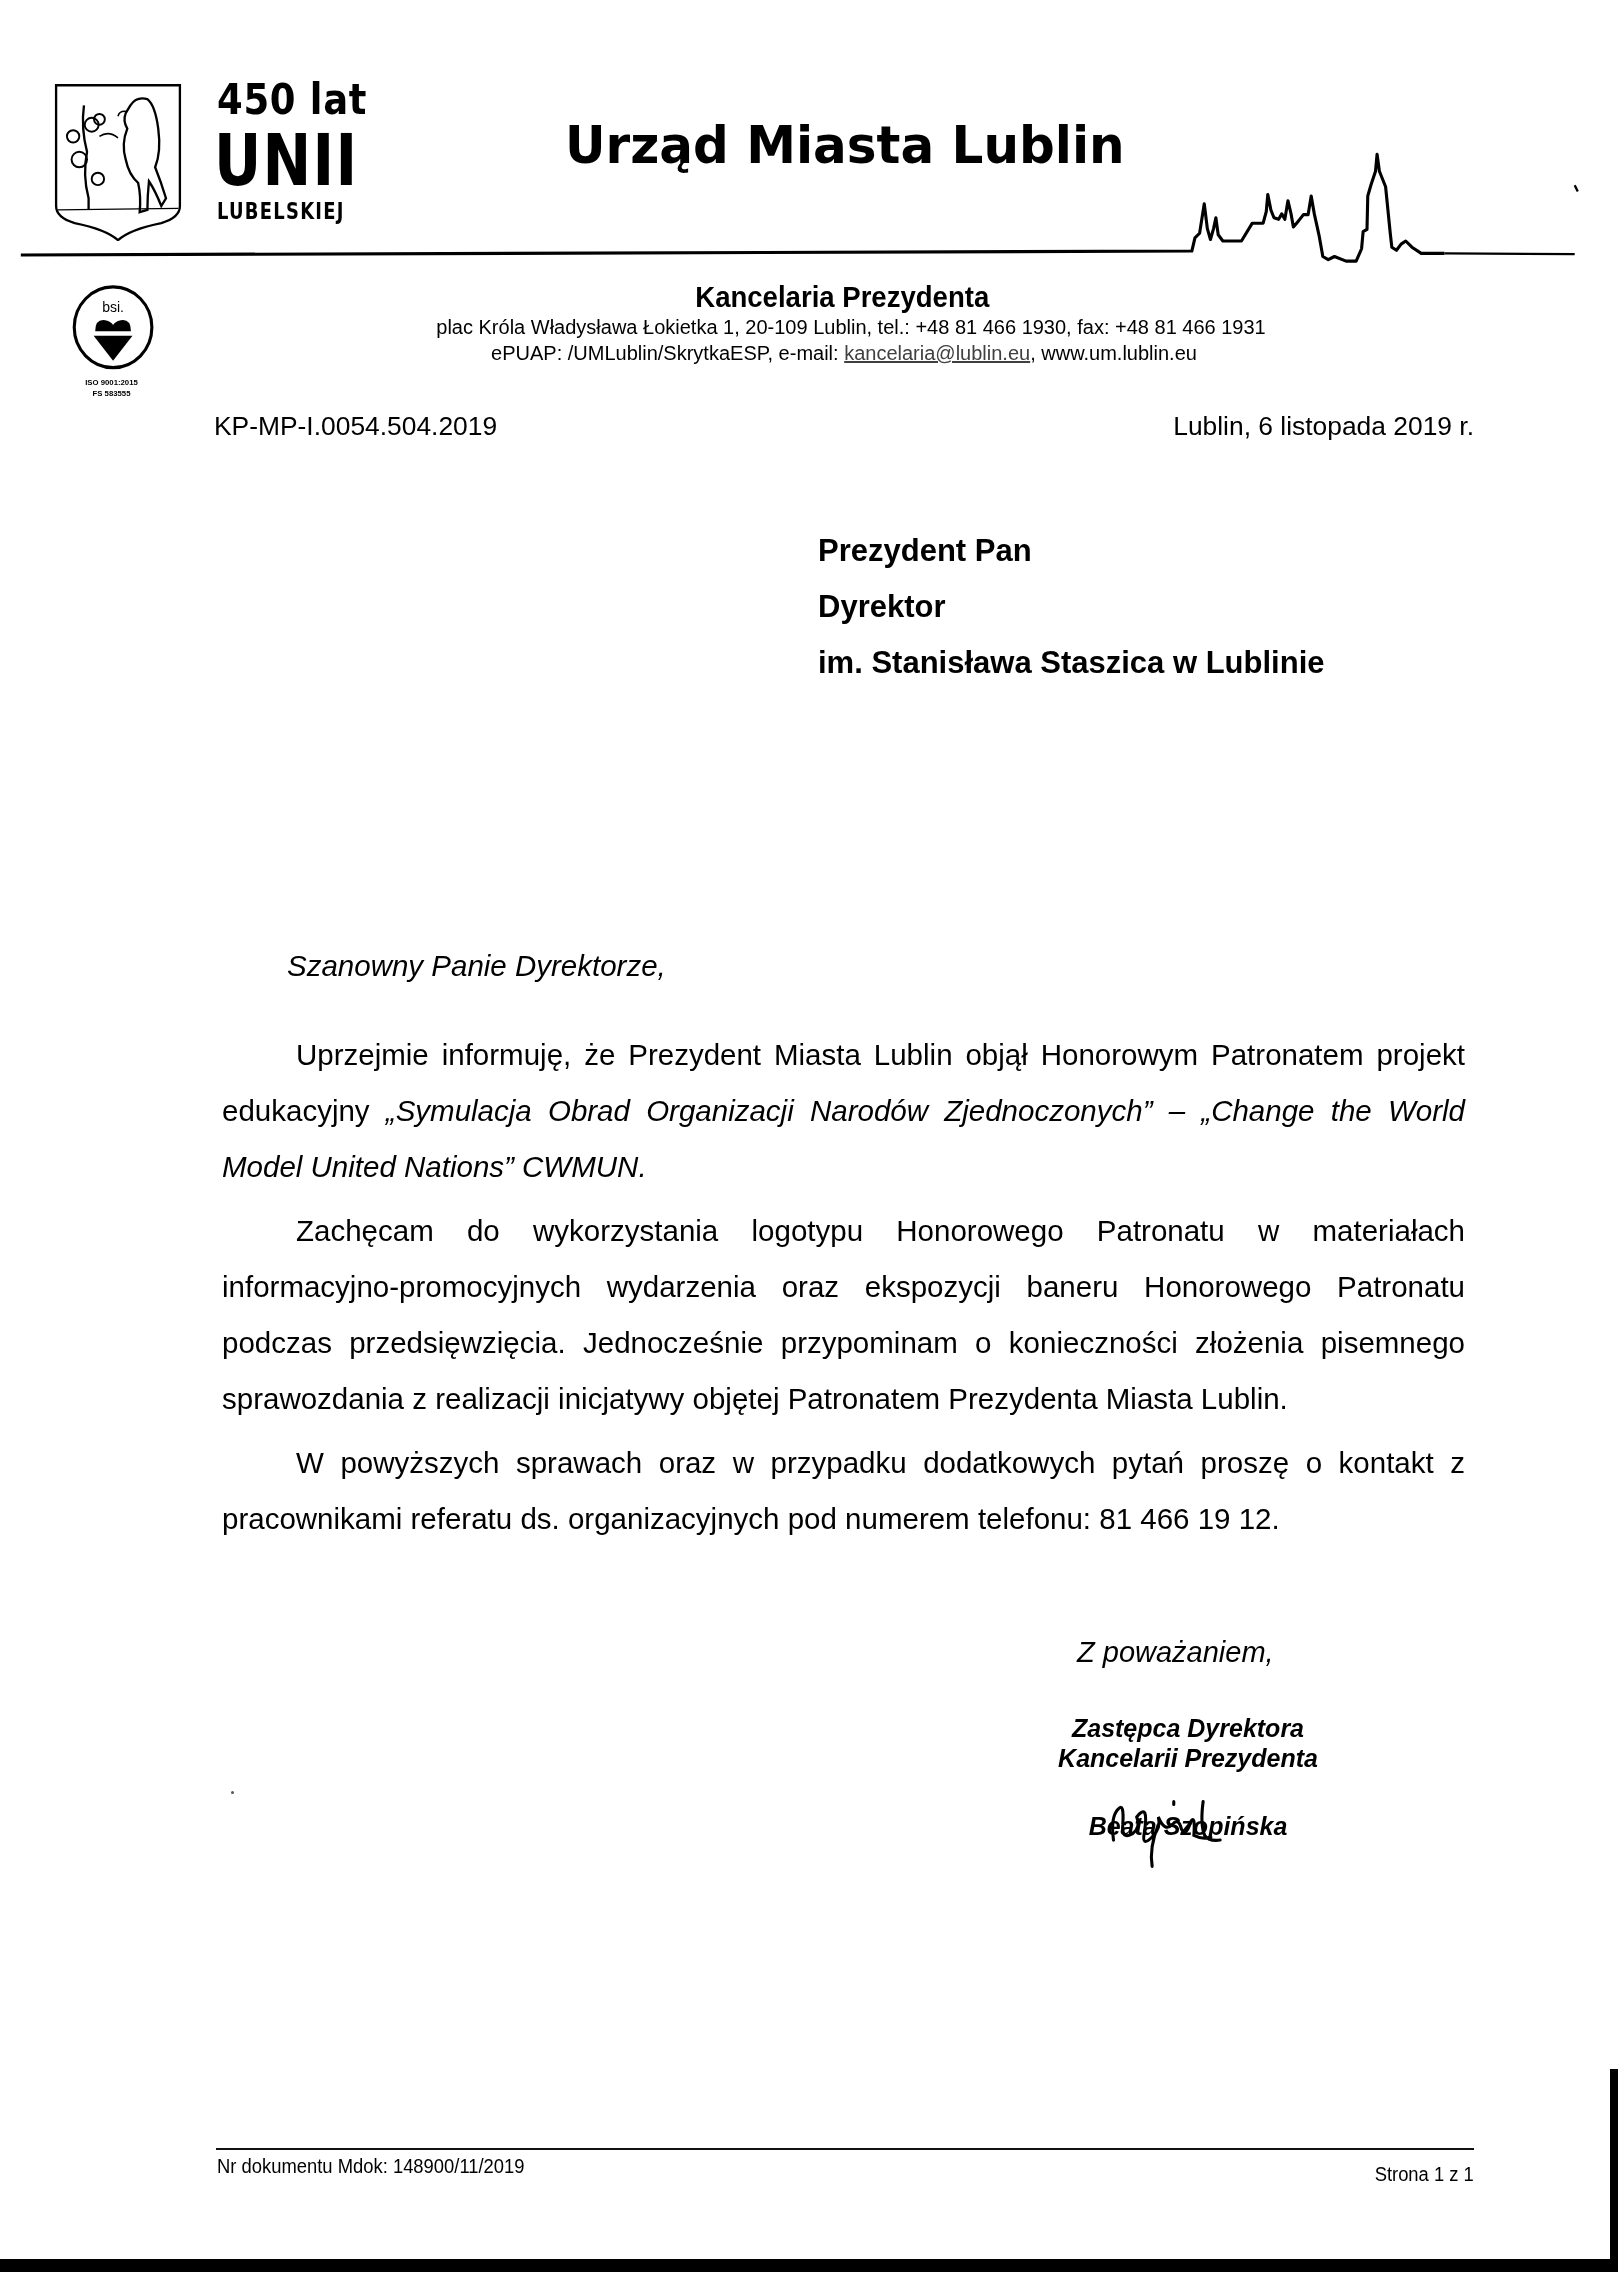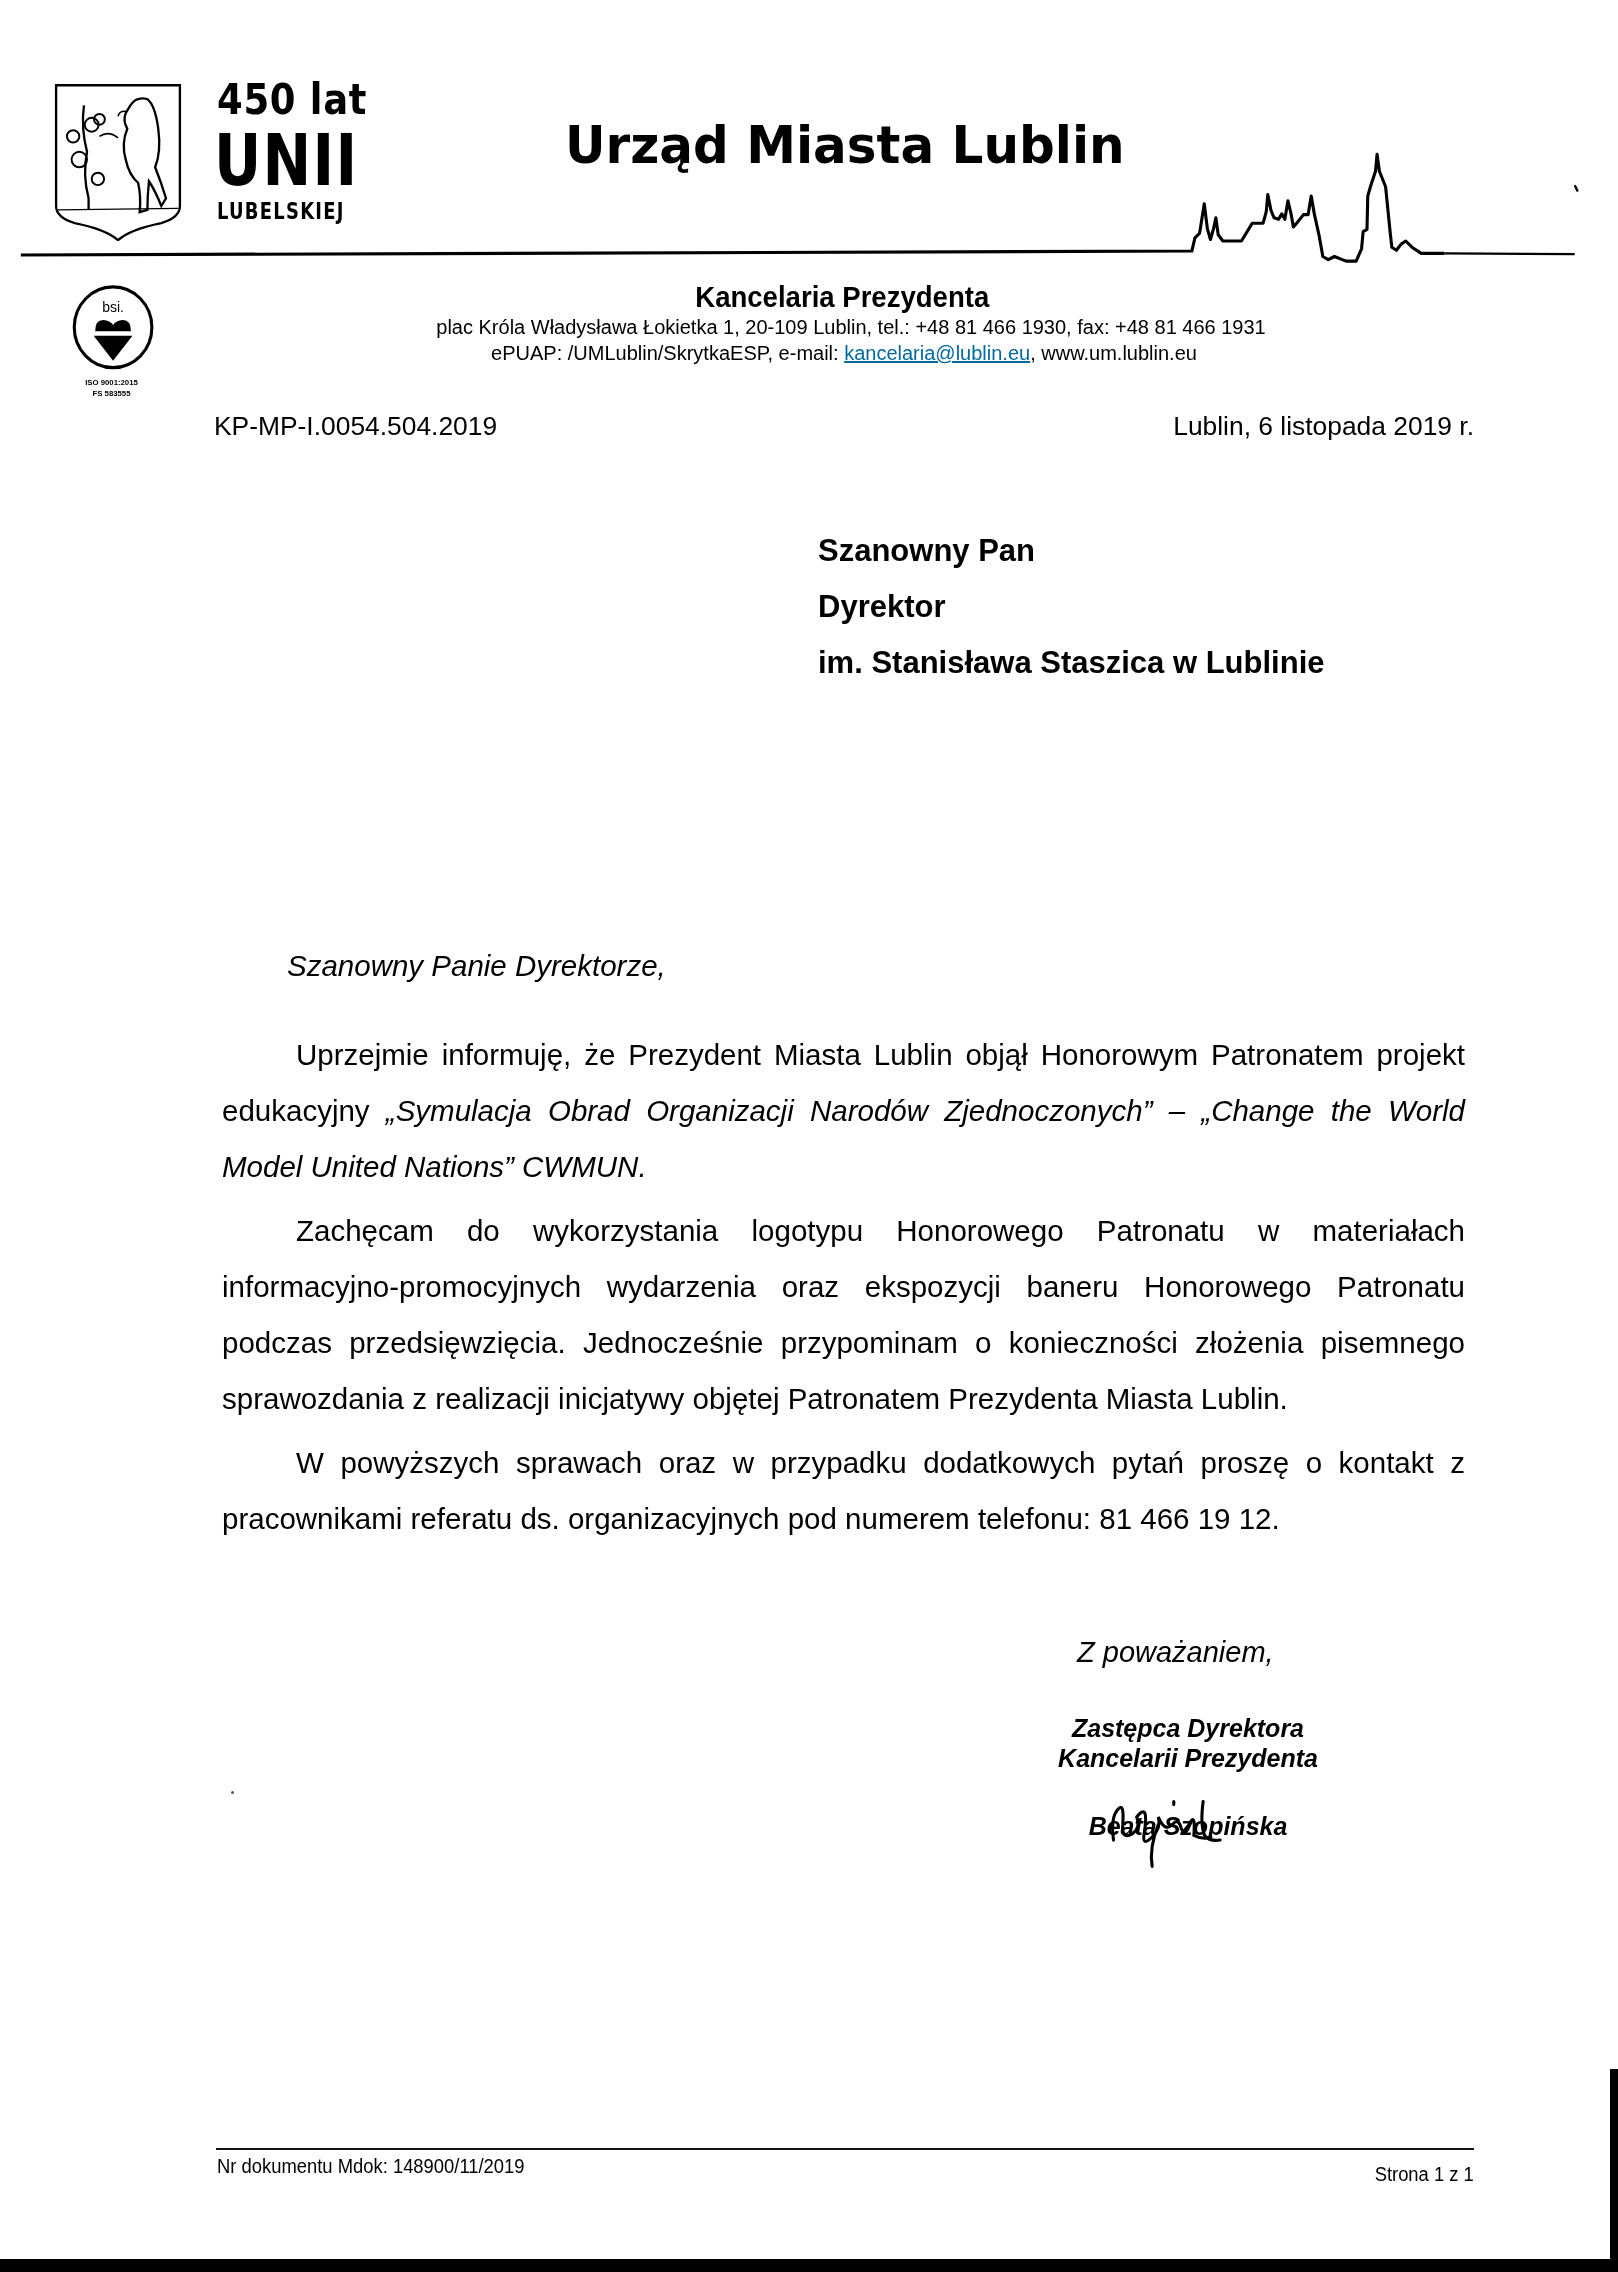--- a/index.html
+++ b/index.html
@@ -12,21 +12,21 @@
   .coat { left: 53px; top: 82px; width: 130px; height: 159px; }
   .j450 { left: 217px; top: 76px; font-family: "DejaVu Sans", sans-serif; font-weight: bold; font-size: 42px; line-height: 47px; letter-spacing: 0.8px; transform: scaleX(0.88); transform-origin: left; }
   .junii { left: 214px; top: 123px; font-family: "DejaVu Sans", sans-serif; font-weight: bold; font-size: 71px; line-height: 75px; letter-spacing: 1.6px; transform: scaleX(0.82); transform-origin: left; }
   .jlub { left: 217px; top: 197px; font-family: "DejaVu Sans", sans-serif; font-weight: bold; font-size: 23px; line-height: 28px; letter-spacing: 1.6px; transform: scaleX(0.78); transform-origin: left; }
   .title { left: 565px; top: 115px; font-family: "DejaVu Sans", sans-serif; font-weight: bold; font-size: 51px; line-height: 62px; transform: scaleX(0.98); transform-origin: left; }
   .rule-svg { left: 0; top: 148px; width: 1618px; height: 124px; }
   .bsi { left: 68px; top: 283px; width: 101px; height: 132px; }
   .kanc { left: 0; width: 1618px; top: 280px; text-align: center; font-weight: bold; font-size: 29px; line-height: 34px; padding-left: 70px; box-sizing: border-box; transform: scaleX(0.95); }
   .addr1 { left: 0; width: 1618px; top: 315px; text-align: center; font-size: 20px; line-height: 25px; padding-left: 28px; box-sizing: border-box; margin-left: 28px; }
   .addr2 { left: 0; width: 1618px; top: 341px; text-align: center; font-size: 20px; line-height: 25px; padding-left: 70px; box-sizing: border-box; }
-  .addr2 a { color: #0369a1; text-decoration: underline; }
+  .addr2 a { color: #404040; text-decoration: underline; }
   .ref { left: 214px; top: 410px; font-size: 26.4px; line-height: 33px; }
   .date { right: 144px; top: 410px; font-size: 26.4px; line-height: 33px; text-align: center; }
   .recip { left: 818px; top: 523px; font-weight: bold; font-size: 31px; line-height: 56px; }
   .recip div { white-space: nowrap; }
   .salute { left: 287px; top: 947px; font-style: italic; font-size: 29.5px; line-height: 37px; }
   .body { left: 214px; width: 1259px; top: 1019px; font-size: 29.5px; line-height: 56px; }
   .body p { margin: 8px; text-align: justify; text-indent: 74px; }
   .body p.last-left { text-align-last: left; }
   .body i { font-style: italic; }
   .closing { left: 1030px; top: 1634px; font-style: italic; font-size: 29px; line-height: 37px; margin-left: 47px; }
@@ -81,21 +81,21 @@
 </svg>
 
 <div class="abs kanc">Kancelaria Prezydenta</div>
 <div class="abs addr1">plac Króla Władysława Łokietka 1, 20-109 Lublin, tel.: +48 81 466 1930, fax: +48 81 466 1931</div>
 <div class="abs addr2"><span>ePUAP: /UMLublin/SkrytkaESP, e-mail: </span><a>kancelaria@lublin.eu</a><span>, </span><span>www.um.lublin.eu</span></div>
 
 <div class="abs ref">KP-MP-I.0054.504.2019</div>
 <div class="abs date">Lublin, 6 listopada 2019 r.</div>
 
 <div class="abs recip">
-  <div>Szanowny Pan</div>
+  <div>Prezydent Pan</div>
   <div>Dyrektor</div>
   <div>im. Stanisława Staszica w Lublinie</div>
 </div>
 
 <div class="abs salute">Szanowny Panie Dyrektorze,</div>
 
 <div class="abs body">
   <p class="last-left"><span>Uprzejmie informuję, że Prezydent Miasta Lublin objął Honorowym Patronatem projekt edukacyjny </span><i>„Symulacja Obrad Organizacji Narodów Zjednoczonych” – „Change the World Model United Nations” CWMUN.</i></p>
   <p class="last-left">Zachęcam do wykorzystania logotypu Honorowego Patronatu w materiałach informacyjno-promocyjnych wydarzenia oraz ekspozycji baneru Honorowego Patronatu podczas przedsięwzięcia. Jednocześnie przypominam o konieczności złożenia pisemnego sprawozdania z realizacji inicjatywy objętej Patronatem Prezydenta Miasta Lublin.</p>
   <p class="last-left">W powyższych sprawach oraz w przypadku dodatkowych pytań proszę o kontakt z pracownikami referatu ds. organizacyjnych pod numerem telefonu: 81 466 19 12.</p>

